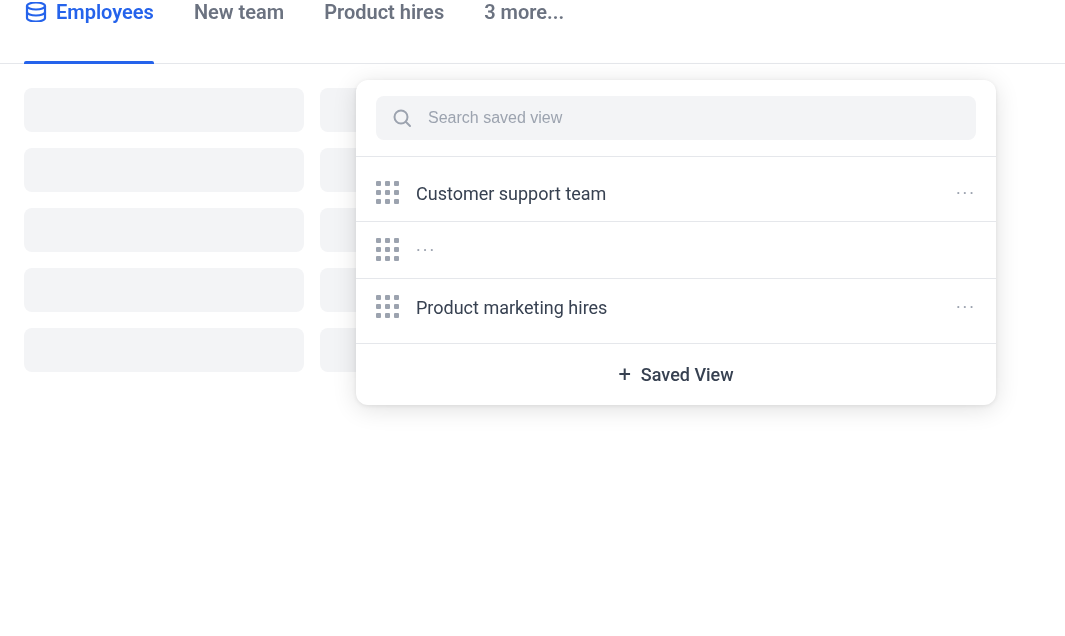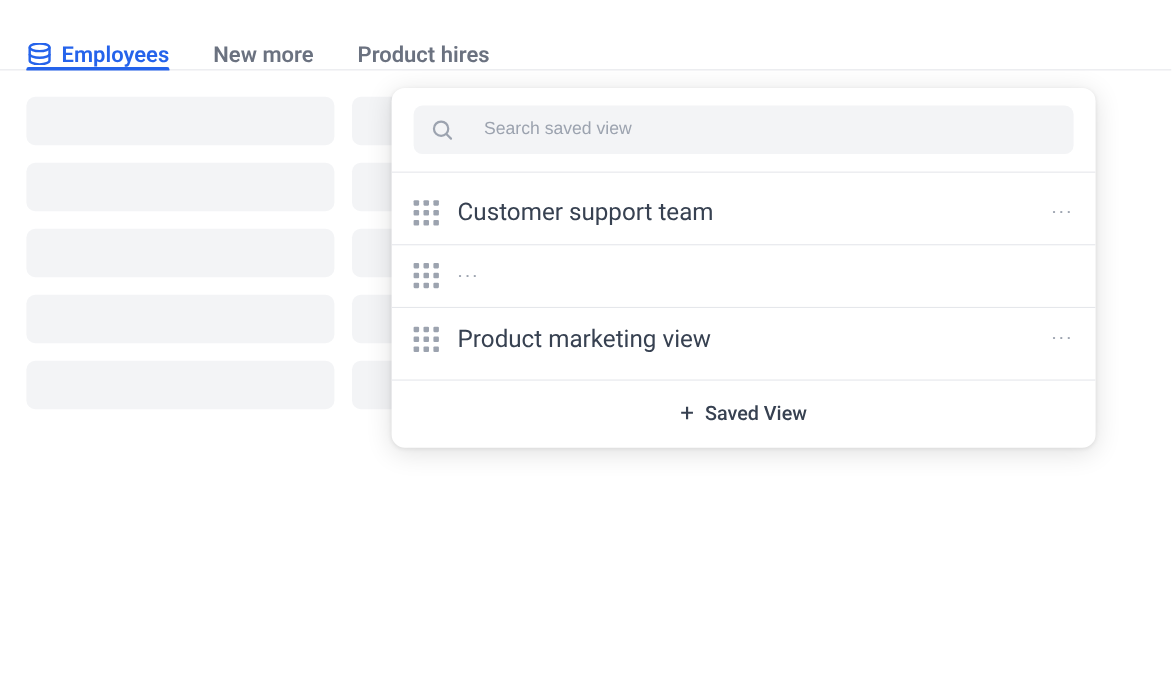--- a/index.html
+++ b/index.html
@@ -24,21 +24,21 @@
       align-items: center;
       padding: 0 24px;
       border-bottom: 1px solid #e5e7eb;
       height: 64px;
       gap: 40px;
       flex-shrink: 0;
     }
 
     .tab {
       display: flex;
-      align-items: flex-end;
+      align-items: flex-start;
       gap: 8px;
       font-size: 20px;
       font-weight: 600;
       color: #6b7280;
       cursor: pointer;
       height: 100%;
       position: relative;
       padding-bottom: 2px;
       white-space: nowrap;
     }
@@ -128,21 +128,21 @@
 
     
     .search-area {
       padding: 16px 20px;
       border-bottom: 1px solid #e5e7eb;
     }
 
     .search-box {
       display: flex;
       align-items: center;
-      gap: 28px;
+      gap: 16px;
       background: #f3f4f6;
       border-radius: 8px;
       padding: 12px 16px;
     }
 
     .search-icon-svg {
       color: #9ca3af;
       flex-shrink: 0;
     }
 
@@ -183,21 +183,21 @@
 
     .grid-dot {
       width: 5px;
       height: 5px;
       background: #9ca3af;
       border-radius: 1px;
     }
 
     .item-label {
       flex: 1;
-      font-size: 22px;
+      font-size: 18px;
       color: #374151;
       font-weight: 400;
     }
 
     .more-dots {
       color: #9ca3af;
       font-size: 18px;
       letter-spacing: 2px;
       cursor: pointer;
     }
@@ -237,27 +237,30 @@
       <svg width="22" height="20" viewBox="0 0 22 20" fill="none" xmlns="http://www.w3.org/2000/svg">
         <ellipse cx="11" cy="4" rx="9" ry="3.5" stroke="#2563eb" stroke-width="2.2"></ellipse>
         <path d="M2 4v6c0 1.93 4.03 3.5 9 3.5s9-1.57 9-3.5V4" stroke="#2563eb" stroke-width="2.2"></path>
         <path d="M2 10v6c0 1.93 4.03 3.5 9 3.5s9-1.57 9-3.5v-6" stroke="#2563eb" stroke-width="2.2"></path>
       </svg>
     </span>
     <span>Employees</span>
   </div>
 
   <div class="tab">
-    <span>New more</span>
+    <span>New team</span>
   </div>
 
   <div class="tab">
     <span>Product hires</span>
   </div>
 
+  <div class="tab">
+    <span>3 more...</span>
+  </div>
 </div>
 
 <div class="main-content">
 
   <div class="left-column">
     <div class="placeholder-row"></div>
     <div class="placeholder-row"></div>
     <div class="placeholder-row"></div>
     <div class="placeholder-row"></div>
     <div class="placeholder-row"></div>
@@ -325,21 +328,21 @@
           <div class="grid-dot"></div>
             <div class="grid-dot"></div>
             <div class="grid-dot"></div>
           <div class="grid-dot"></div>
             <div class="grid-dot"></div>
             <div class="grid-dot"></div>
           <div class="grid-dot"></div>
             <div class="grid-dot"></div>
             <div class="grid-dot"></div>
         </div>
-        <span class="item-label">Product marketing view</span>
+        <span class="item-label">Product marketing hires</span>
         <span class="more-dots">···</span>
       </div>
 
     </div>
 
     <div class="saved-view-btn">
       <span class="plus-icon">+</span>
       <span>Saved View</span>
     </div>
 

